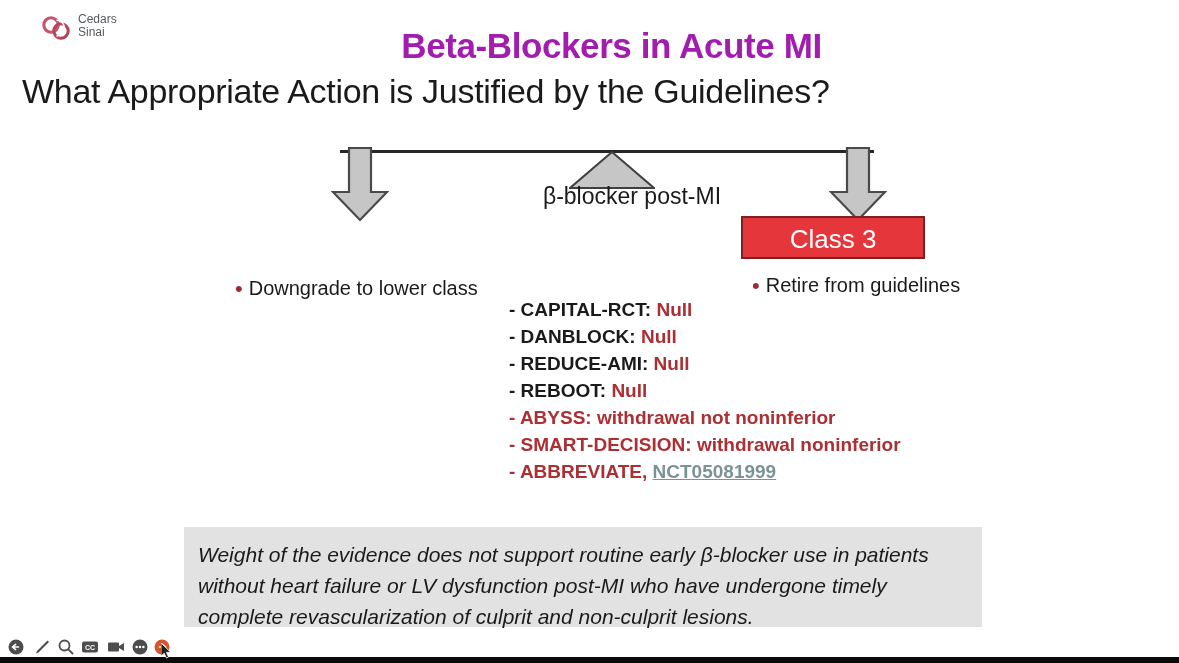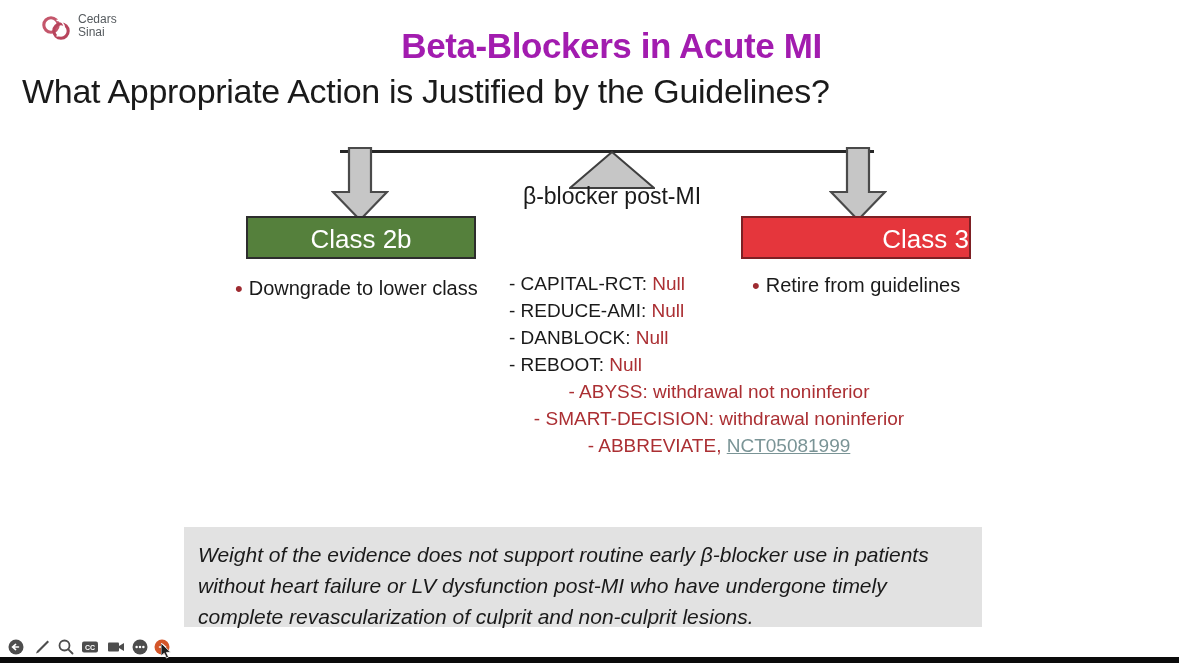--- a/index.html
+++ b/index.html
@@ -91,21 +91,21 @@
     position: absolute;
     left: 547px;
     top: 151px;
     width: 86px;
     height: 38px;
   }
 
   
   #fulcrum-label {
     position: absolute;
-    left: 440px;
+    left: 460px;
     top: 183px;
     width: 300px;
     text-align: center;
     font-size: 23px;
     color: #1a1a1a;
     font-family: "Liberation Sans", sans-serif;
     white-space: nowrap;
   }
 
   
@@ -131,24 +131,23 @@
   #class2b {
     left: 224px;
     top: 216px;
     width: 230px;
     background: #55803c;
     border: 2px solid #2d2d2d;
   }
   #class3 {
     left: 719px;
     top: 216px;
-    width: 230px;
+    width: 184px;
     background: #e5363c;
     border: 2px solid #7d2024;
-    text-align: right;
   }
 
   
   .bullet-line {
     position: absolute;
     font-size: 20px;
     color: #1a1a1a;
     white-space: nowrap;
     font-family: "Liberation Sans", sans-serif;
   }
@@ -160,31 +159,32 @@
     top: 1px;
     margin-right: 6px;
   }
   #bullet-left  { left: 213px; top: 277px; }
   #bullet-right { left: 730px; top: 274px; }
 
   
   #trial-list {
     position: absolute;
     left: 487px;
-    top: 270px;
+    top: 296px;
     width: 420px;
+    font-weight: bold;
   }
   #trial-list .trial {
     font-size: 19px;
     line-height: 27px;
     color: #1a1a1a;
     white-space: nowrap;
     font-family: "Liberation Sans", sans-serif;
   }
-  #trial-list .trial.allred { color: #ab2f33; text-align: center; }
+  #trial-list .trial.allred { color: #ab2f33; }
   #trial-list .res { color: #ab2f33; }
   #trial-list .nct {
     color: #7a9496;
     text-decoration: underline;
   }
 
   
   #conclusion {
     position: absolute;
     left: 162px;
@@ -263,30 +263,29 @@
   <div id="fulcrum-label">β-blocker post-MI</div>
 
   <svg id="arrow-left" class="block-arrow" viewBox="0 0 58 76">
     <polygon points="18,2 40,2 40,46 56,46 29,74 2,46 18,46" fill="#c6c6c6" stroke="#4a4a4a" stroke-width="2.2" stroke-linejoin="miter"></polygon>
   </svg>
 
   <svg id="arrow-right" class="block-arrow" viewBox="0 0 58 76">
     <polygon points="18,2 40,2 40,46 56,46 29,74 2,46 18,46" fill="#c6c6c6" stroke="#4a4a4a" stroke-width="2.2" stroke-linejoin="miter"></polygon>
   </svg>
 
-  <div id="class2b" class="class-box">Class 2b</div>
   <div id="class3" class="class-box">Class 3</div>
 
   <div id="bullet-left" class="bullet-line"><span class="dot">•</span><span>Downgrade to lower class</span></div>
   <div id="bullet-right" class="bullet-line"><span class="dot">•</span><span>Retire from guidelines</span></div>
 
   <div id="trial-list">
       <div class="trial"><span>- CAPITAL-RCT: </span><span class="res">Null</span></div>
+      <div class="trial"><span>- DANBLOCK: </span><span class="res">Null</span></div>
       <div class="trial"><span>- REDUCE-AMI: </span><span class="res">Null</span></div>
-      <div class="trial"><span>- DANBLOCK: </span><span class="res">Null</span></div>
       <div class="trial"><span>- REBOOT: </span><span class="res">Null</span></div>
       <div class="trial allred"><span>- ABYSS: withdrawal not noninferior</span></div>
       <div class="trial allred"><span>- SMART-DECISION: withdrawal noninferior</span></div>
       <div class="trial allred"><span>- ABBREVIATE, </span><span class="nct">NCT05081999</span></div>
     </div>
 
   <div id="conclusion">
     <p>Weight of the evidence does not support routine early β-blocker use in patients without heart failure or LV dysfunction post-MI who have undergone timely complete revascularization of culprit and non-culprit lesions.</p>
   </div>
 </div>

